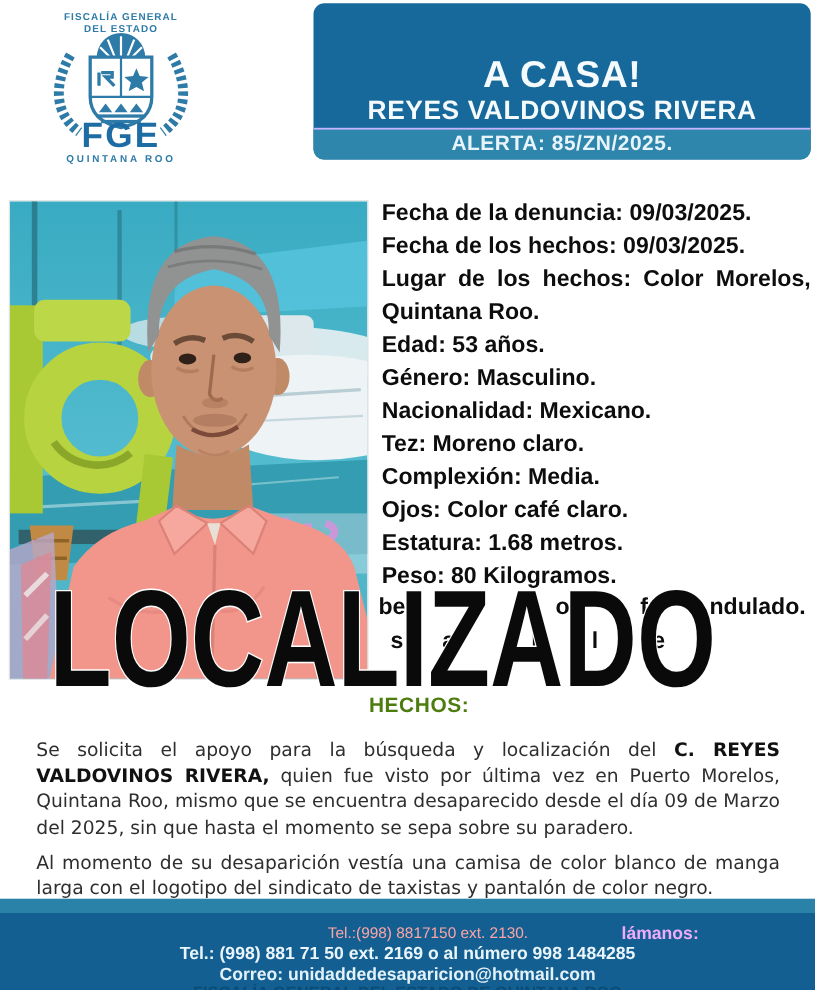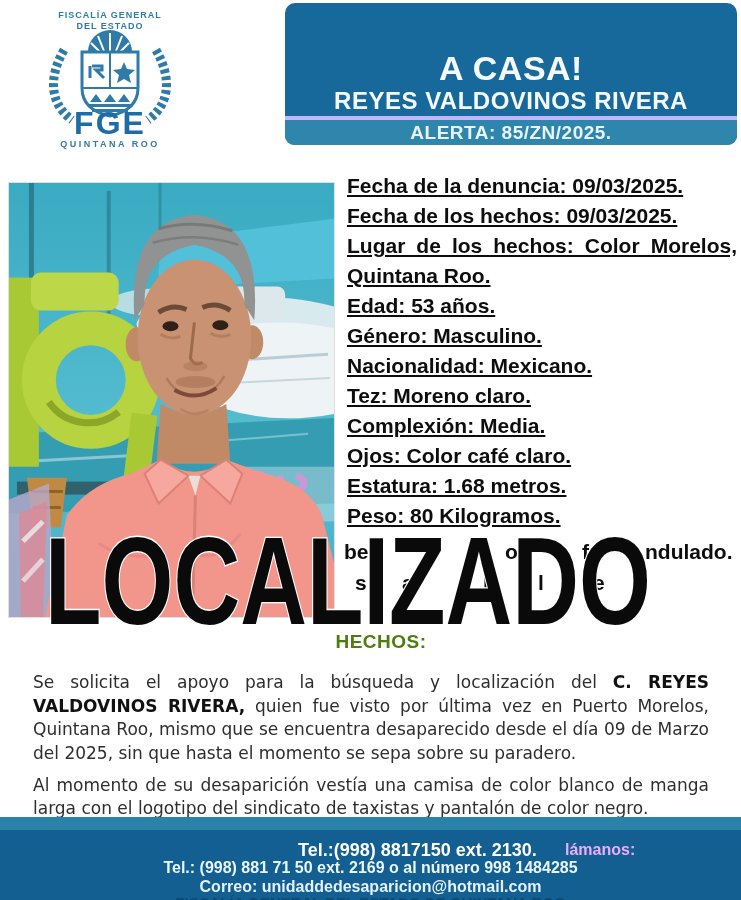--- a/index.html
+++ b/index.html
@@ -11,30 +11,30 @@
   .logo{position:absolute;left:28px;top:6px;width:164px;height:144px;}
   .header-box{
     position:absolute;left:285px;top:3px;width:452px;height:142px;
     background:#17699c;border-radius:10px;color:#f5fafc;text-align:center;
   }
   .title-l1{position:absolute;top:8px;left:0;width:100%;font-size:34px;font-weight:800;letter-spacing:.5px;}
   .title-l2{position:absolute;top:46px;left:0;width:100%;font-size:34px;font-weight:800;letter-spacing:.5px;}
   .person-name{position:absolute;top:84px;left:0;width:100%;font-size:24px;font-weight:800;letter-spacing:.5px;}
   .alert-strip{
     position:absolute;bottom:0;left:0;width:100%;height:29px;background:#2f86ad;
-    border-top:4px solid #c4b5fd;border-radius:0 0 9px 9px;box-sizing:border-box;
+    border-top:2px solid #c4b5fd;border-radius:0 0 9px 9px;box-sizing:border-box;
     font-size:19px;font-weight:800;color:#e8f4fa;line-height:26px;letter-spacing:.5px;
   }
   
   .photo{position:absolute;left:8px;top:182px;width:327px;height:436px;border:1px solid #e0e0e0;box-sizing:border-box;}
   .photo svg{display:block;width:100%;height:100%;}
   
   .details{
-    position:absolute;left:347px;top:171px;width:390px;
-    font-size:21px;font-weight:bold;color:#0d0d0d;line-height:30px;text-decoration:underline;
+    position:absolute;left:347px;top:179px;width:390px;
+    font-size:21px;font-weight:bold;color:#0d0d0d;line-height:30px;
   }
   .details div{text-align:justify;text-align-last:left;}
   .obscured{position:absolute;left:340px;width:394px;height:30px;font-size:21px;font-weight:bold;color:#0d0d0d;}
   .obscured span{position:absolute;top:0;white-space:nowrap;}
   .obs1{top:540px;}
   .obs2{top:571px;}
   
   .localizado{position:absolute;left:42px;top:522px;width:612px;height:106px;z-index:5;}
   .localizado svg{display:block;width:100%;height:100%;}
   
@@ -44,21 +44,21 @@
     position:absolute;left:33px;width:676px;text-align:justify;
     font-family:"DejaVu Sans","Liberation Sans",sans-serif;
     font-size:17px;line-height:23.5px;color:#2e2e2e;
   }
   .para b{color:#111;}
   .p1{top:654px;}
   .p2{top:757px;line-height:23px;}
   
   .footer-strip{position:absolute;left:0;top:817px;width:741px;height:13px;background:#2b82a8;z-index:6;}
   .footer{position:absolute;left:0;top:830px;width:741px;height:70px;background:#135f92;z-index:6;overflow:hidden;}
-  .footer .f1-tel{position:absolute;top:10px;left:298px;font-size:18px;font-weight:bold;color:#ffffff;}
+  .footer .f1-tel{position:absolute;top:10px;left:298px;font-size:14px;font-weight:normal;color:#fca5a5;}
   .footer .f1-call{position:absolute;top:11px;left:565px;font-size:16px;font-weight:bold;color:#f0abfc;}
   .footer .f2{position:absolute;top:29px;left:0;width:100%;text-align:center;font-size:16px;font-weight:bold;color:#eaf5fb;}
   .footer .f3{position:absolute;top:48px;left:0;width:100%;text-align:center;font-size:16px;font-weight:bold;color:#e3f1f9;}
   .footer .f4{position:absolute;top:64px;left:0;width:100%;height:6px;overflow:hidden;text-align:center;
     font-size:15px;font-weight:bold;color:#0b4b77;}
 </style>
 </head>
 <body>
 
 <div class="poster">

